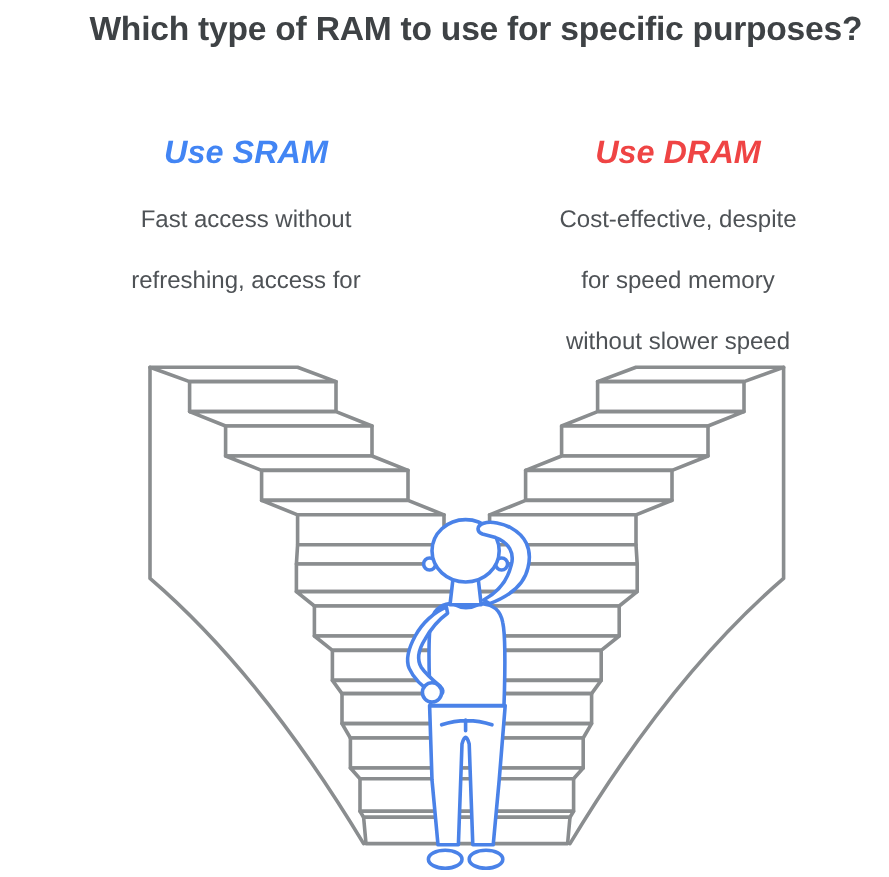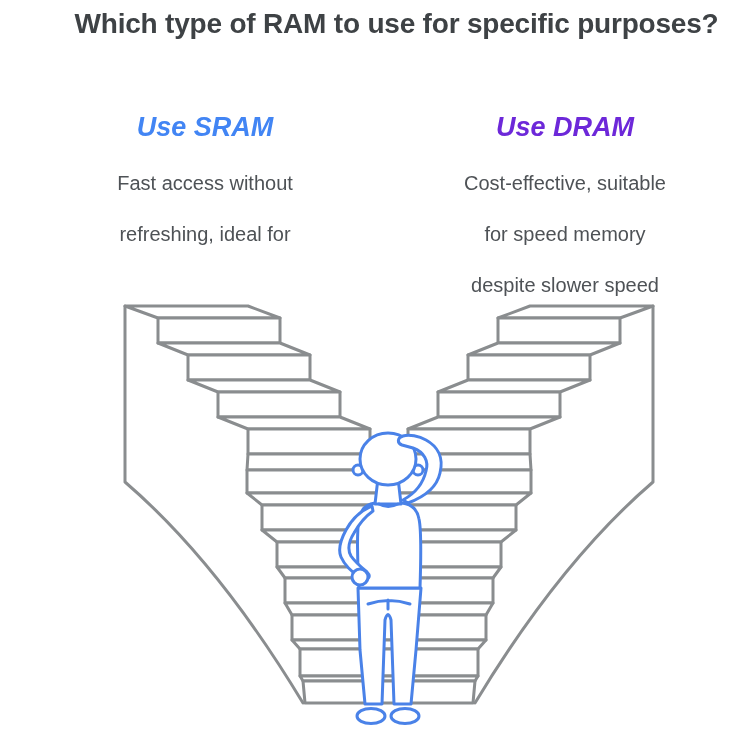--- a/index.html
+++ b/index.html
@@ -5,50 +5,50 @@
   html,body{margin:0;padding:0;background:#ffffff;}
   .page{position:relative;width:741px;height:731px;background:#ffffff;overflow:hidden;
         font-family:"Liberation Sans", sans-serif;}
   .title{position:absolute;top:8px;left:0;width:741px;text-align:center;
          font-size:28px;font-weight:bold;color:#3e4245;letter-spacing:-0.2px;margin:0;padding-left:26px;}
   .col{position:absolute;top:112px;width:300px;text-align:center;}
   .col-left{left:55px;}
   .col-right{left:415px;}
   .col h2{margin:0 0 27px 0;font-size:27px;line-height:31px;font-weight:bold;font-style:italic;}
   .accent-blue{color:#4285f4;}
-  .accent-green{color:#6d28d9;}
+  .accent-green{color:#ef4444;}
   .desc{font-size:20px;line-height:27px;color:#4e5256;}
   .desc div{white-space:nowrap;margin-top:24px;}
   .illustration{position:absolute;left:0;top:280px;width:741px;height:451px;}
   .stair{fill:#ffffff;stroke:#8a8d8f;stroke-width:3;stroke-linejoin:round;}
   .wall{fill:none;stroke:#8a8d8f;stroke-width:3;stroke-linejoin:round;stroke-linecap:round;}
   .person{fill:#ffffff;stroke:#4a82e8;stroke-width:3;stroke-linejoin:round;stroke-linecap:round;}
   .pline{fill:none;stroke:#4a82e8;stroke-width:3;stroke-linejoin:round;stroke-linecap:round;}
 </style>
 </head>
 <body>
 
 <div class="page">
 
   <h1 class="title">Which type of RAM to use for specific purposes?</h1>
 
   <section class="col col-left">
     <h2 class="accent-blue">Use SRAM</h2>
     <div class="desc">
       <div>Fast access without</div>
-      <div>refreshing, ideal for</div>
+      <div>refreshing, access for</div>
     </div>
   </section>
 
   <section class="col col-right">
     <h2 class="accent-green">Use DRAM</h2>
     <div class="desc">
-      <div>Cost-effective, suitable</div>
+      <div>Cost-effective, despite</div>
       <div>for speed memory</div>
-      <div>despite slower speed</div>
+      <div>without slower speed</div>
     </div>
   </section>
 
   <svg class="illustration" viewBox="0 280 741 451">
 
     <g>
       <path class="wall" d="M125,306 L125,482 Q218,562 303,703"></path>
       <path class="wall" d="M653,306 L653,482 Q560,562 475,703"></path>
     </g>
 

